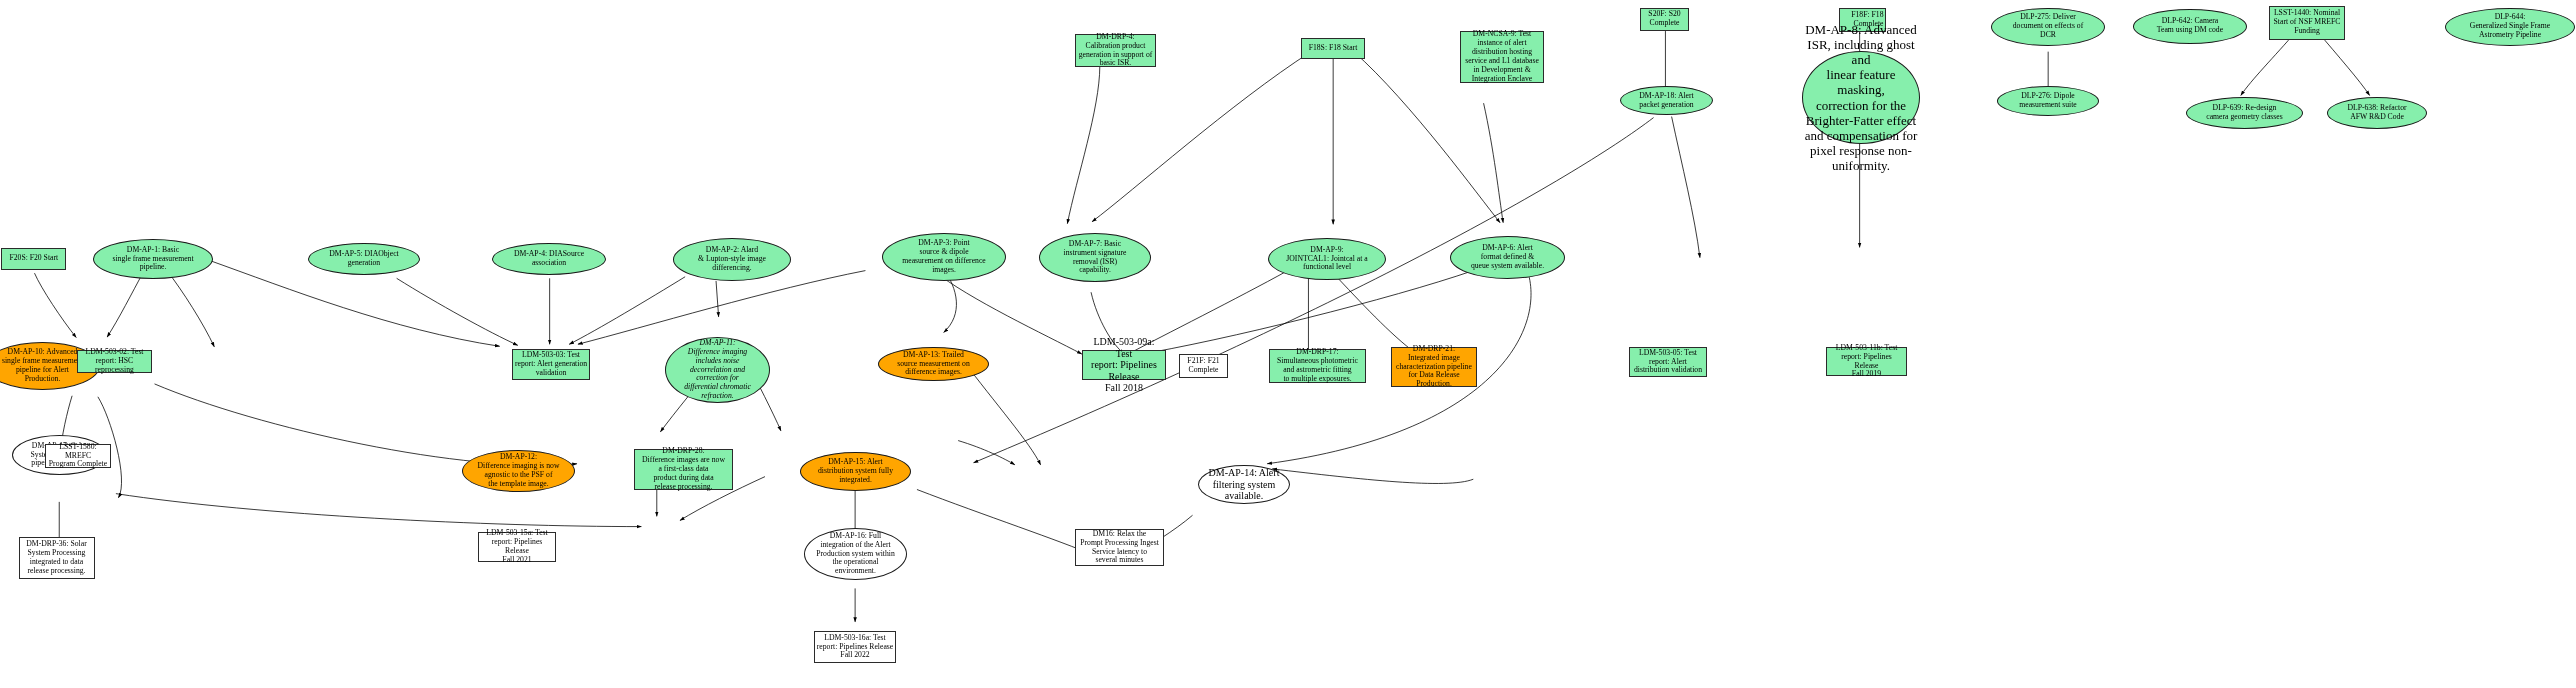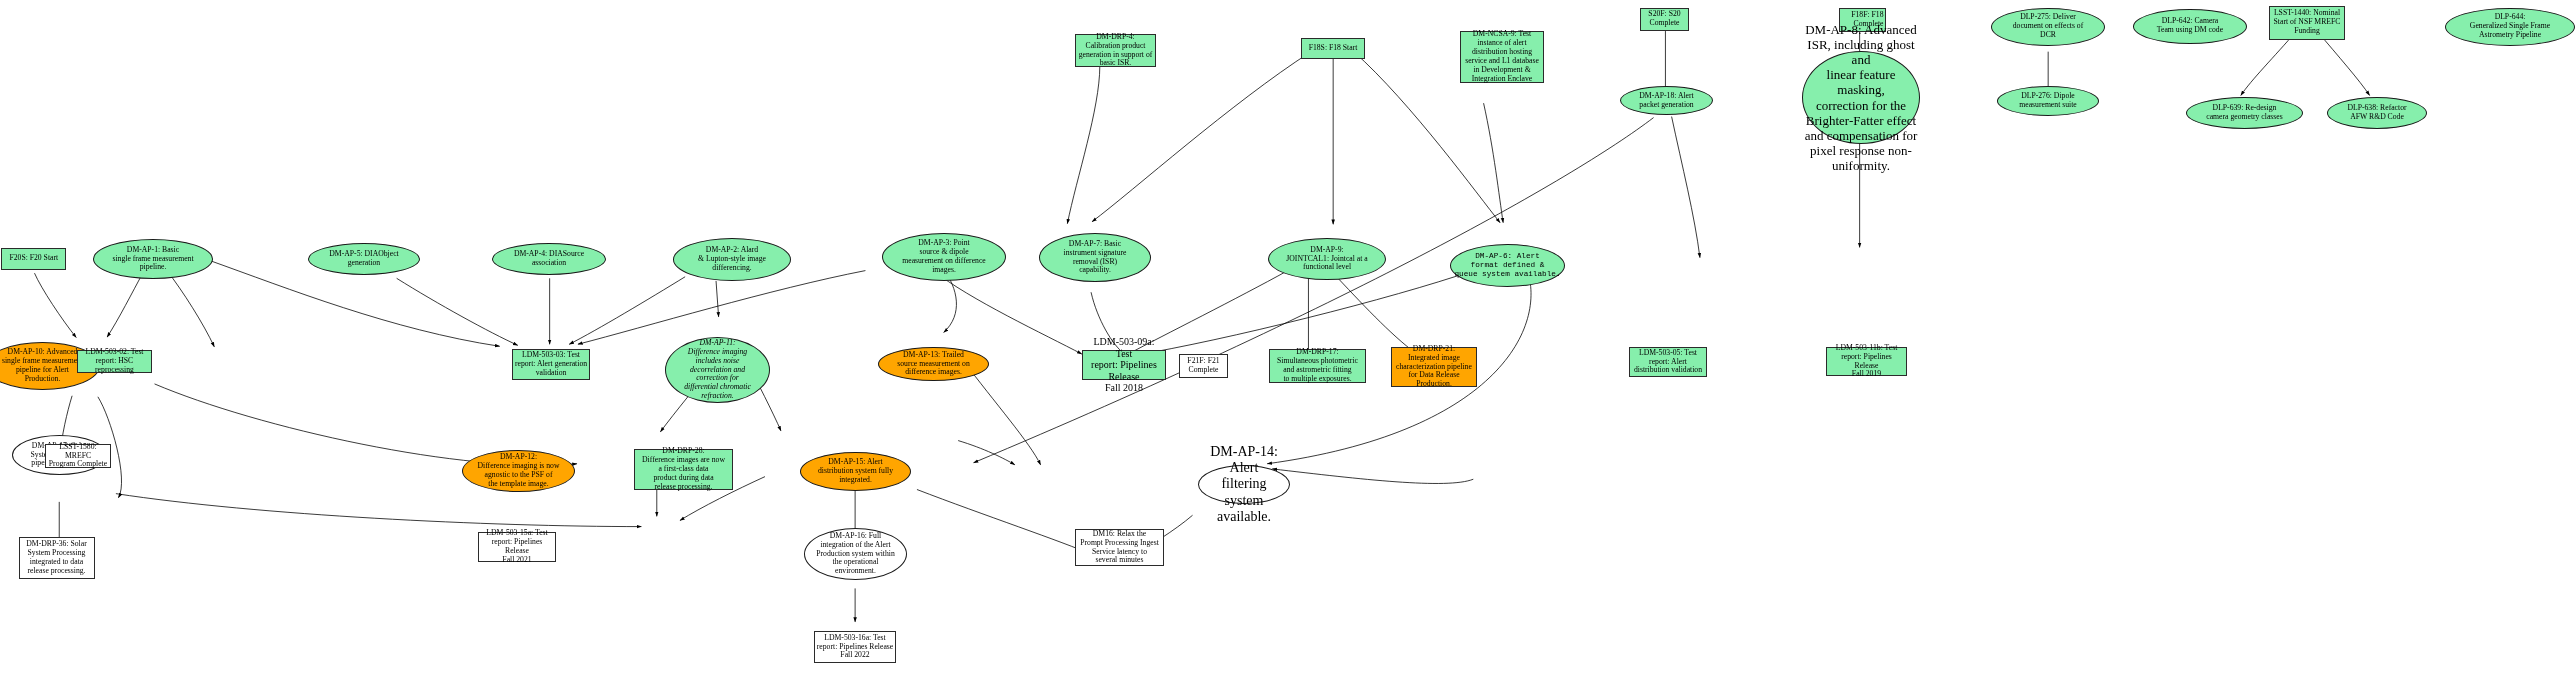--- a/index.html
+++ b/index.html
@@ -295,40 +295,40 @@
     <div class="node shape-box fill-white" style="left: 1179px; top: 354px; width: 49px; height: 24px; font-size: 7.7px;">
       <span class="lbl">F21F: F21
 Complete</span>
     </div>
     <div class="node shape-box fill-blue" style="left: 1269px; top: 349px; width: 97px; height: 34px; font-size: 7.7px; align-items: center;">
       <span class="lbl">DM-DRP-17:
 Simultaneous photometric
 and astrometric fitting
 to multiple exposures.</span>
     </div>
-    <div class="node shape-ellipse fill-white" style="left: 1198px; top: 465px; width: 92px; height: 39px; font-size: 14px;">
+    <div class="node shape-ellipse fill-white" style="left: 1198px; top: 465px; width: 92px; height: 39px; font-size: 10px;">
       <span class="lbl">DM-AP-14: Alert
 filtering system
 available.</span>
     </div>
     <div class="node shape-box fill-white" style="left: 1075px; top: 529px; width: 89px; height: 37px; font-size: 7.7px;">
       <span class="lbl">DM16: Relax the
 Prompt Processing Ingest
 Service latency to
 several minutes</span>
     </div>
     <div class="node shape-box fill-blue" style="left: 1460px; top: 31px; width: 84px; height: 52px; font-size: 7.7px;">
       <span class="lbl">DM-NCSA-9: Test
 instance of alert
 distribution hosting
 service and L1 database
 in Development &amp;
 Integration Enclave</span>
     </div>
-    <div class="node shape-ellipse fill-blue" style="left: 1450px; top: 244px; width: 115px; height: 43px; font-size: 7.7px; font-family: Liberation Mono, monospace;">
+    <div class="node shape-ellipse fill-blue" style="left: 1450px; top: 236px; width: 115px; height: 43px; font-size: 7.7px;">
       <span class="lbl">DM-AP-6: Alert
 format defined &amp;
 queue system available.</span>
     </div>
     <div class="node shape-box fill-orange" style="left: 1391px; top: 347px; width: 86px; height: 40px; font-size: 7.7px;">
       <span class="lbl">DM-DRP-21:
 Integrated image
 characterization pipeline
 for Data Release
 Production.</span>

